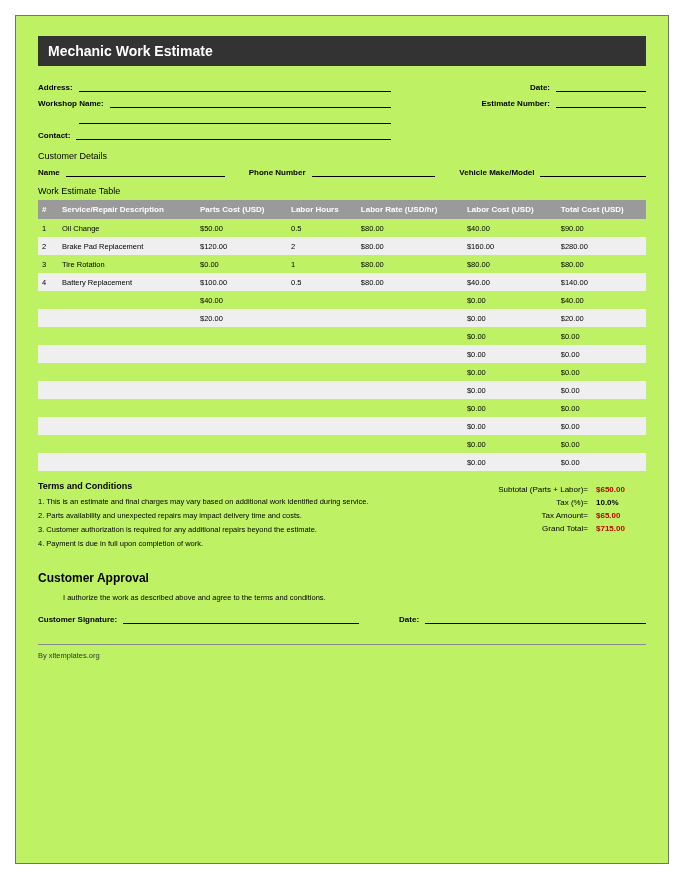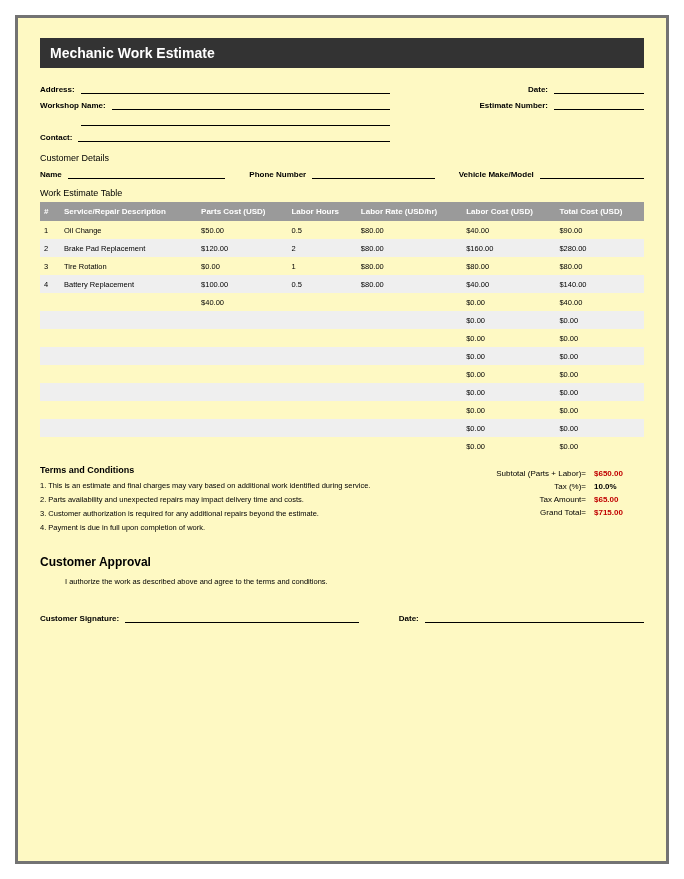--- a/index.html
+++ b/index.html
@@ -8,22 +8,22 @@
     font-family: Arial, Helvetica, sans-serif;
     font-size: 8px;
     color: #000;
     width: 684px;
     height: 879px;
     position: relative;
   }
   .outer-frame {
     position: absolute;
     left: 15px; top: 15px; right: 15px; bottom: 15px;
-    border: 3px solid #737373;
-    background: #fef9c3;
+    border: 1px solid #737373;
+    background: #bef264;
   }
   .inner {
     padding: 20px 22px 10px 22px;
   }
   .title-bar {
     background: #333333;
     color: #fff;
     padding: 7px 10px;
     font-size: 14px;
     font-weight: bold;
@@ -103,21 +103,21 @@
   .total-row .tlabel { text-align: right; }
   .total-row .tval {
     width: 50px;
     text-align: left;
     font-weight: bold;
     color: #c00000;
   }
   .total-row .tval.plain { color: #000; font-weight: bold; }
   .approval { margin-top: 18px; }
   .approval-title { font-size: 12px; font-weight: bold; margin-bottom: 8px; }
-  .approval-text { font-size: 7.5px; margin-bottom: 27px; padding-left: 25px; }
+  .approval-text { font-size: 7.5px; margin-bottom: 12px; padding-left: 25px; }
   .sig-row { display: flex; gap: 40px; }
   .sig-row .sig { display: flex; align-items: flex-end; flex: 1; }
   .footer-line {
     border-top: 1px solid #888;
     margin-top: 20px;
     padding-top: 6px;
     font-size: 7.5px;
     color: #333;
   }
   .gap-top { margin-top: 6px; gap: 24px; }
@@ -234,20 +234,29 @@
             <td></td>
             <td>$40.00</td>
             <td></td>
             <td></td>
             <td>$0.00</td>
             <td>$40.00</td>
           </tr>
           <tr>
             <td></td>
             <td></td>
+            <td>$20.00</td>
+            <td></td>
+            <td></td>
+            <td>$0.00</td>
+            <td>$20.00</td>
+          </tr>
+          <tr>
+            <td></td>
+            <td></td>
             <td></td>
             <td></td>
             <td></td>
             <td>$0.00</td>
             <td>$0.00</td>
           </tr>
           <tr>
             <td></td>
             <td></td>
             <td></td>
@@ -351,15 +360,16 @@
           <span class="label">Customer Signature:</span>
           <span class="fill-line"></span>
         </div>
         <div class="sig" style="flex:1">
           <span class="label">Date:</span>
           <span class="fill-line"></span>
         </div>
       </div>
     </div>
 
+    <div class="footer-line">By xltemplates.org</div>
 
   </div>
 </div>
 
 </body></html>

